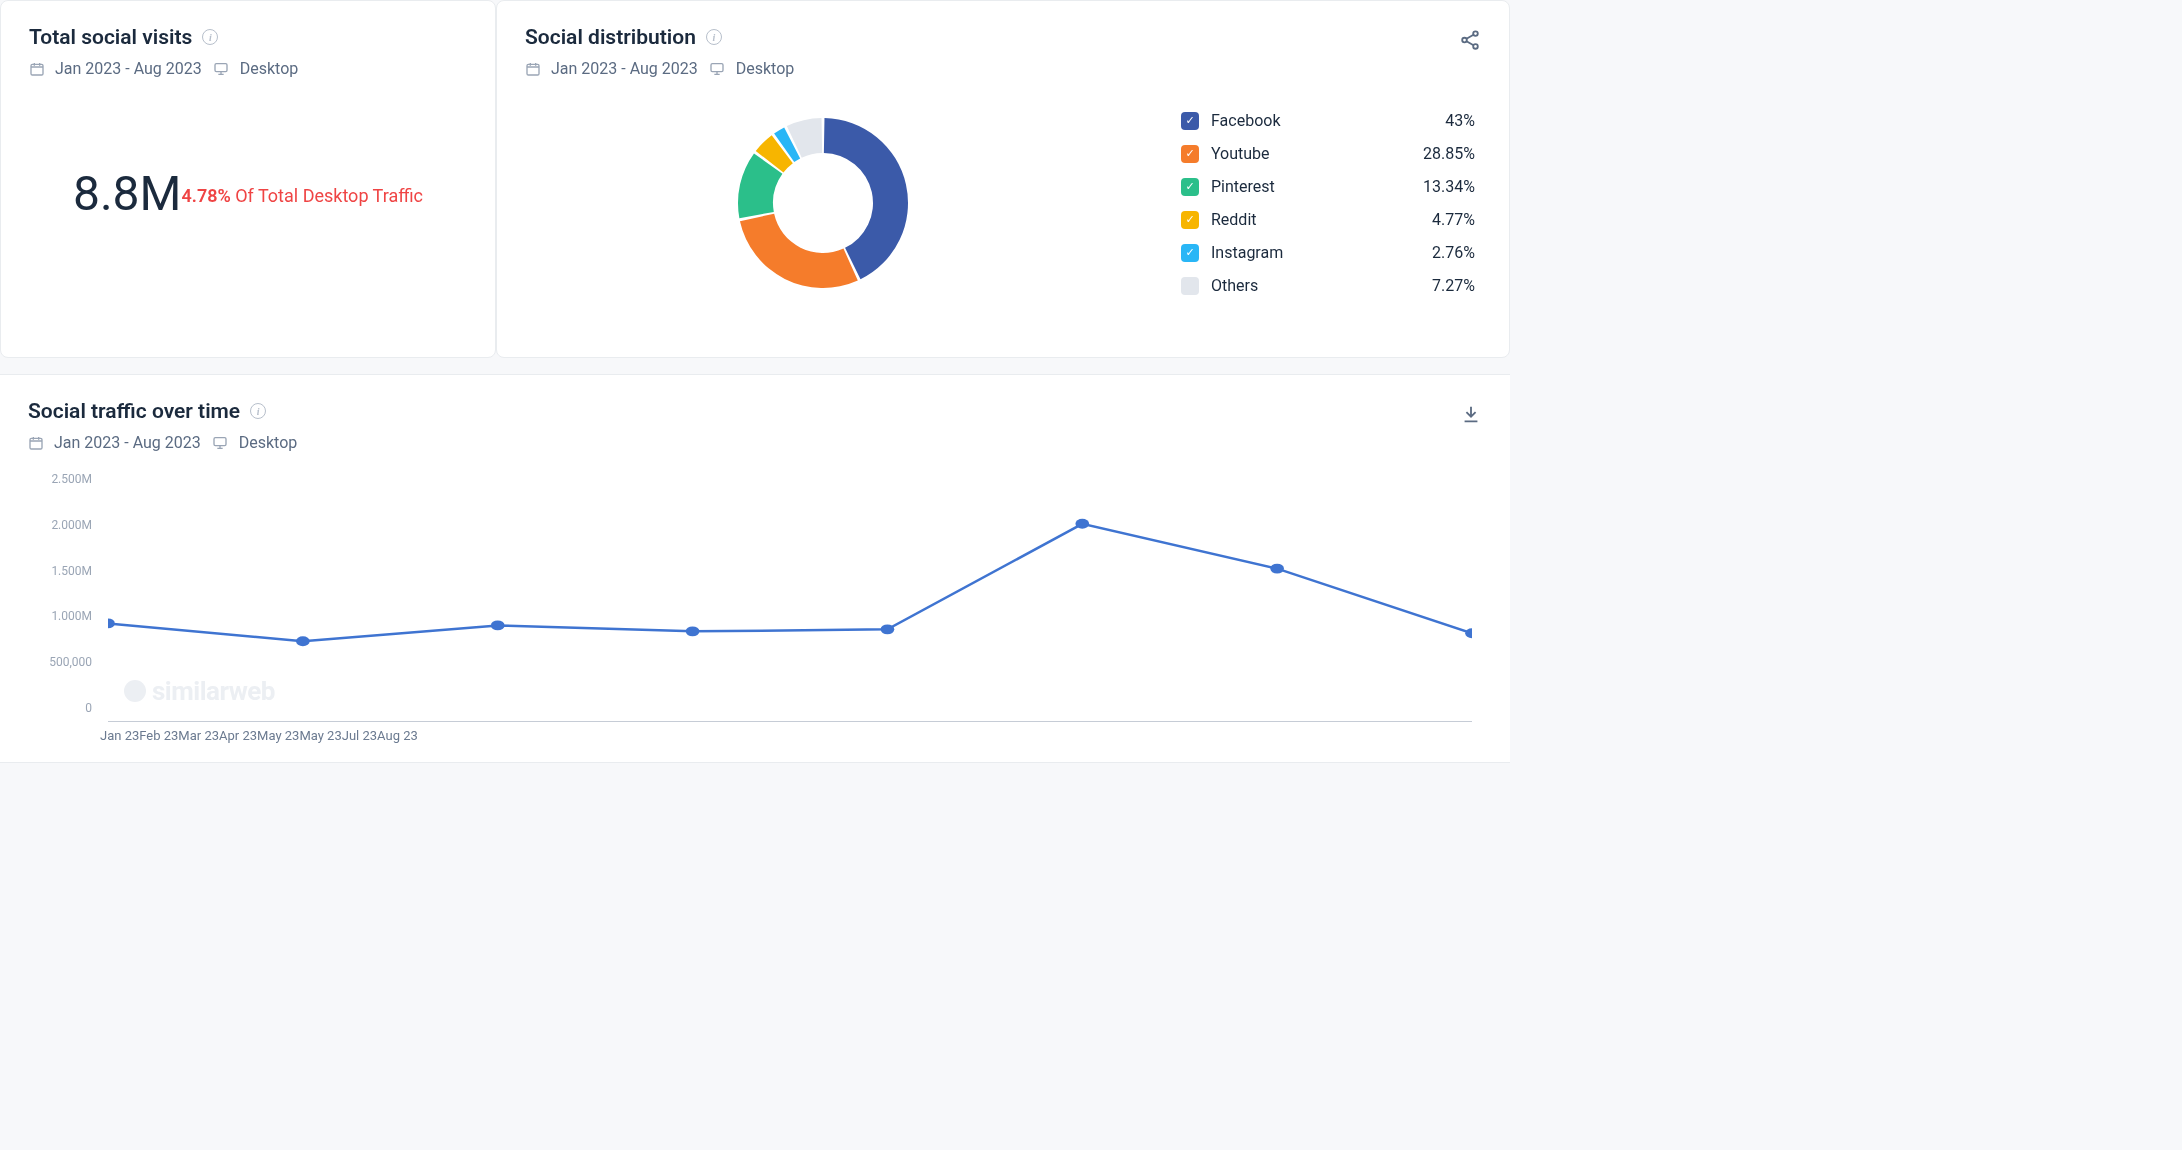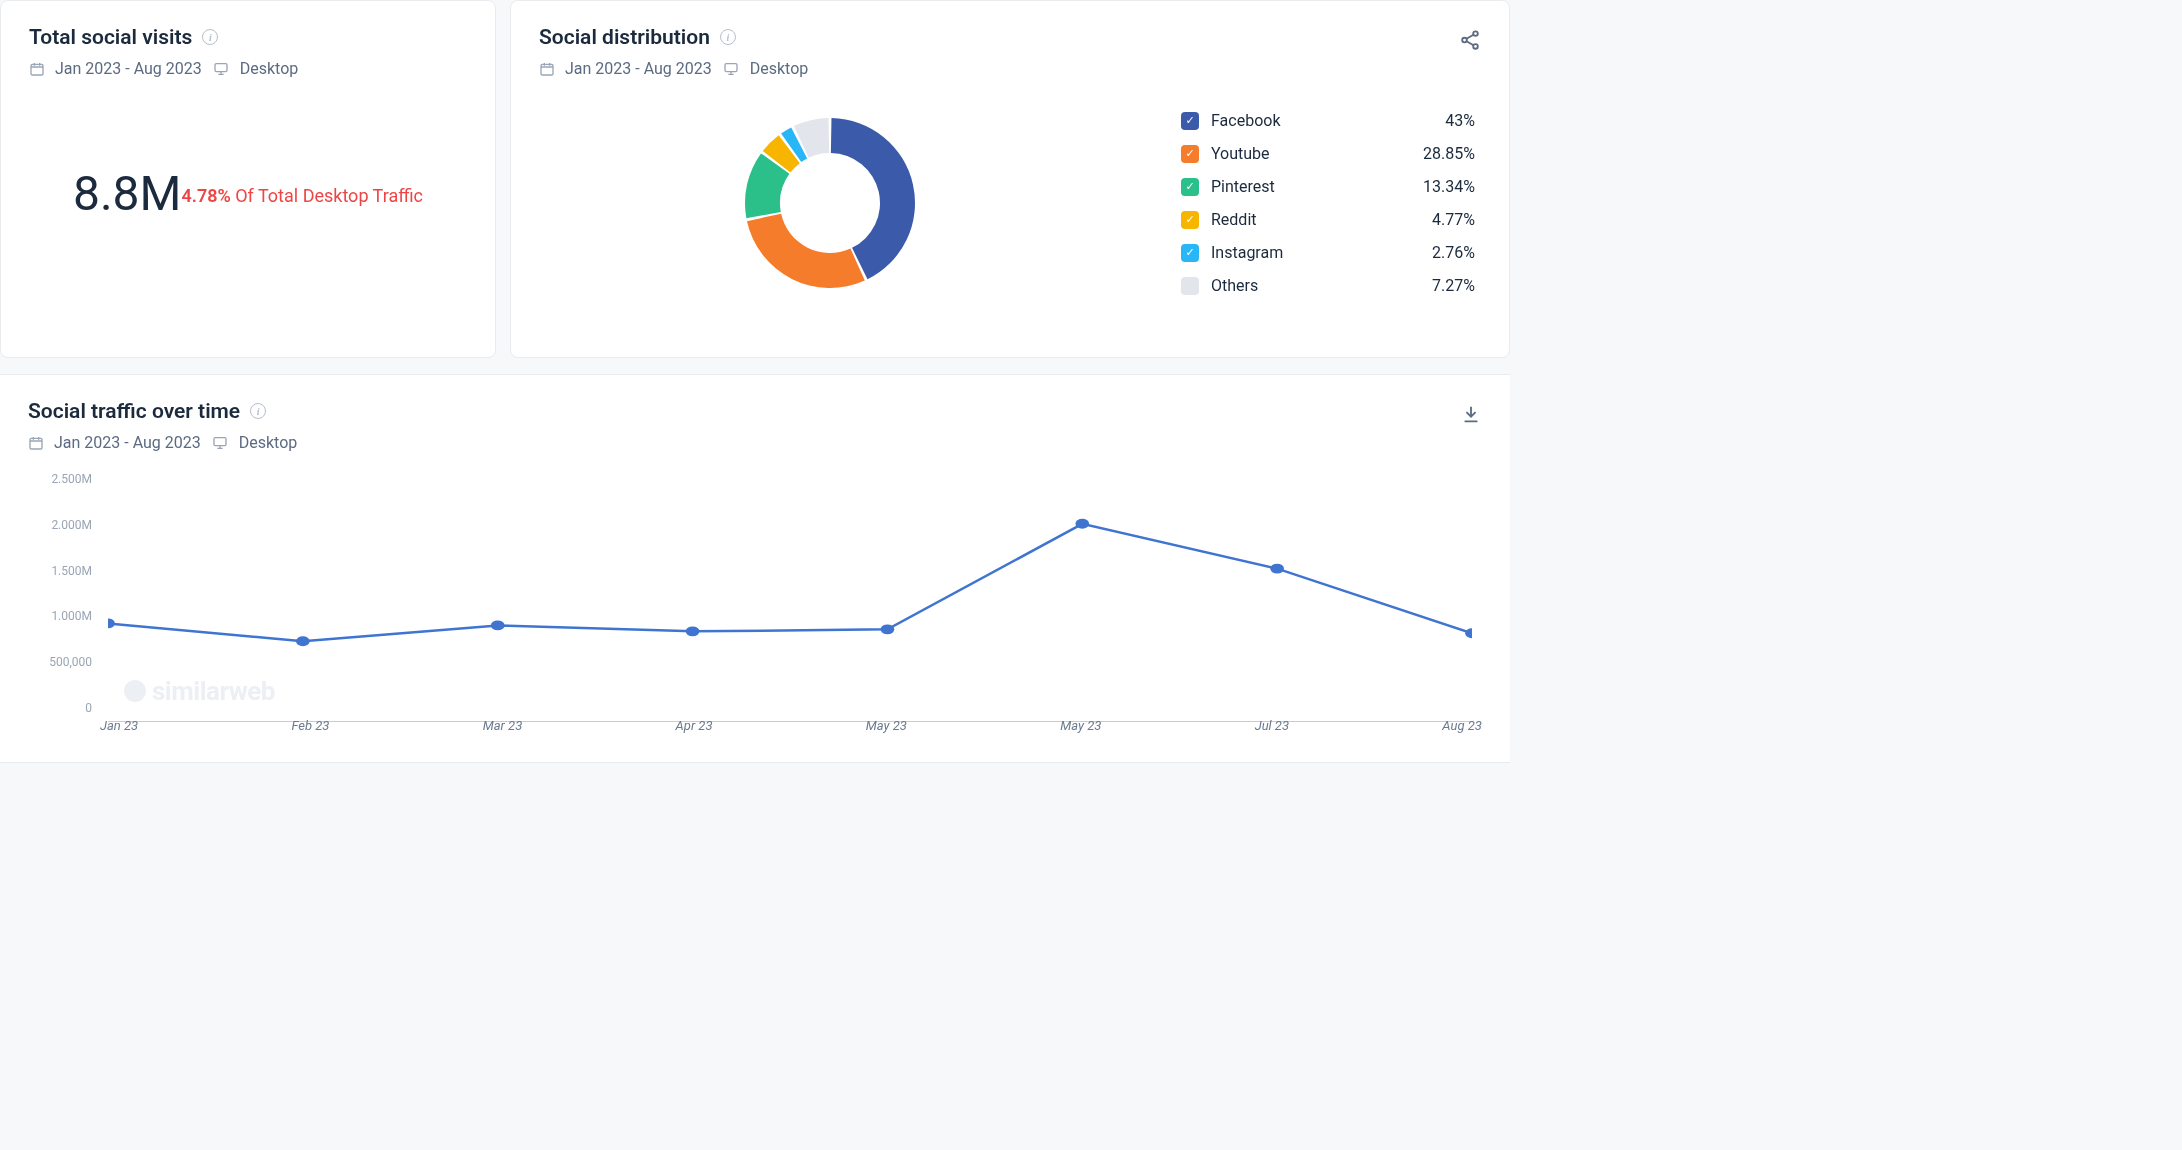--- a/index.html
+++ b/index.html
@@ -5,21 +5,20 @@
   * { box-sizing: border-box; margin: 0; padding: 0; }
   body {
     font-family: -apple-system, BlinkMacSystemFont, "Segoe UI", Roboto, Helvetica, Arial, sans-serif;
     background: #f7f8fa;
     color: #1b2a3d;
     width: 1510px;
     padding: 0;
   }
   .top-row {
     display: flex;
-    gap: 14px;
     padding: 0;
   }
   .card {
     background: #fff;
     border: 1px solid #e9ecef;
     border-radius: 8px;
     padding: 24px 28px 28px 28px;
   }
   .card-small { width: 496px; height: 358px; }
   .card-wide { flex: 1; height: 358px; position: relative; }
@@ -77,21 +76,21 @@
   .legend-left { display: flex; align-items: center; gap: 12px; }
   .legend-swatch {
     width: 18px; height: 18px; border-radius: 4px;
     display: inline-flex; align-items: center; justify-content: center;
     color: #fff; font-size: 11px;
   }
   .legend-swatch.empty { background: #e9ecef; }
 
   .line-chart-area { position: relative; margin-top: 20px; height: 280px; }
   .y-axis { position: absolute; left: 0; top: 0; bottom: 37px; width: 72px; display: flex; flex-direction: column; justify-content: space-between; font-size: 12px; color: #9aa5b5; text-align: right; padding-right: 8px; }
-  .x-axis { position: absolute; left: 72px; right: 0; bottom: 10px; height: 24px; display: flex; justify-content: space-between; font-size: 13px; color: #6b7a90; font-style: italic; }
+  .x-axis { position: absolute; left: 72px; right: 0; bottom: 0; height: 24px; display: flex; justify-content: flex-start; font-size: 13px; color: #6b7a90; }
   .plot { position: absolute; left: 80px; right: 10px; top: 0; bottom: 30px; border-bottom: 1px solid #c6ccd6; }
   .watermark { position: absolute; left: 96px; bottom: 46px; font-size: 26px; font-weight: 700; color: #eceff3; letter-spacing: -0.5px; display: flex; align-items: center; gap: 6px; }
   .watermark-circle { width: 22px; height: 22px; border-radius: 50%; background: #eceff3; position: relative; }
 
   svg { display: block; }
 </style>
 </head>
 <body>
 
 <div class="top-row">

